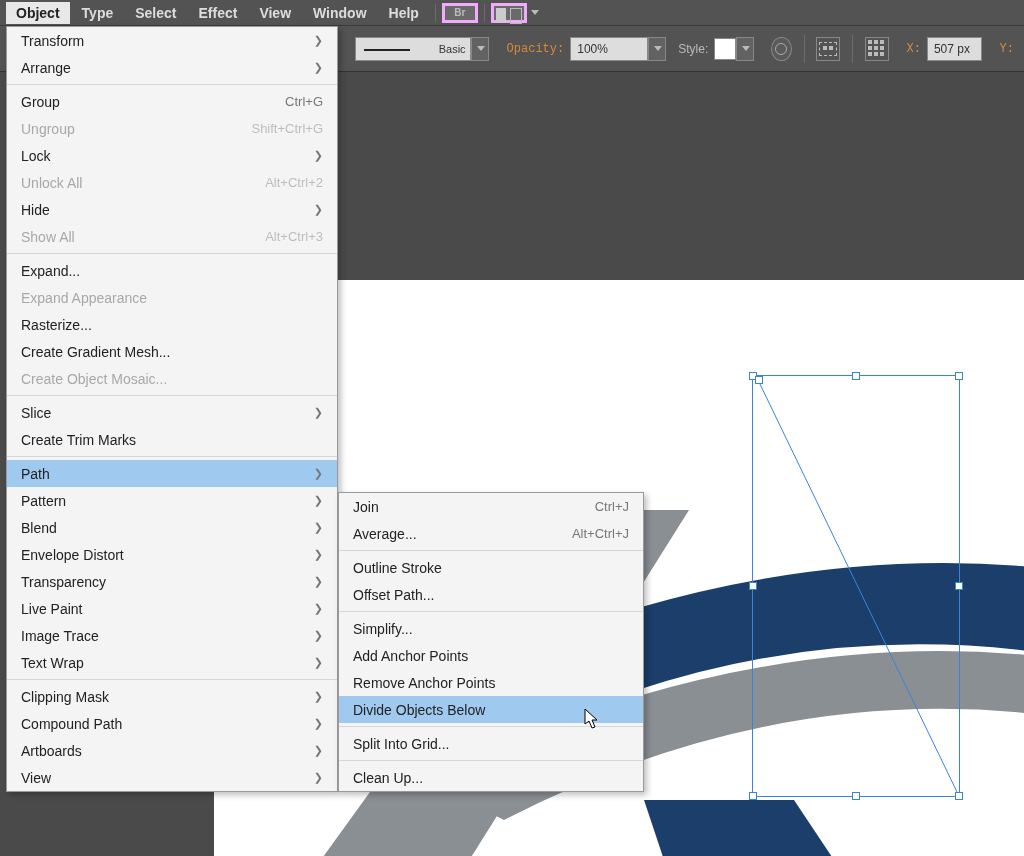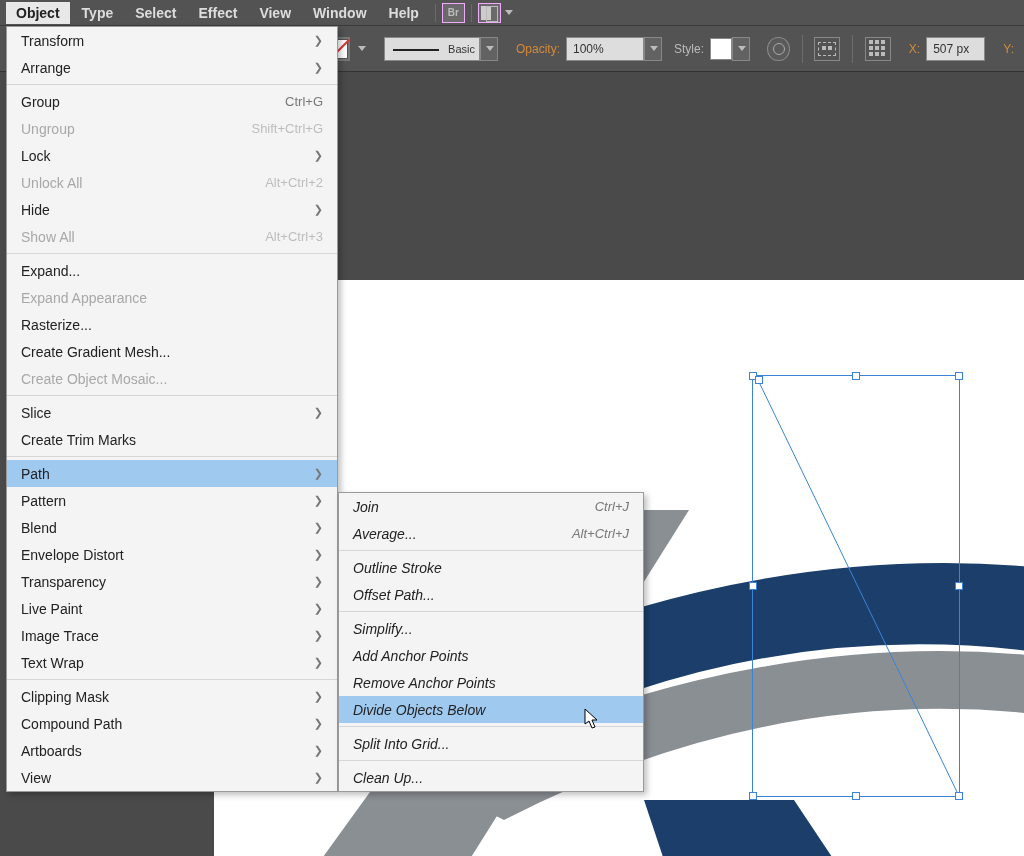--- a/index.html
+++ b/index.html
@@ -3,38 +3,38 @@
 <meta charset="utf-8">
 <style>
   * { box-sizing: border-box; margin: 0; padding: 0; font-family: "Segoe UI", Arial, sans-serif; }
   body { width:1024px; height:856px; background:#4a4a4a; overflow:hidden; position:relative; }
 
   
   .menubar { height:26px; background:#535353; display:flex; align-items:center; padding:0 6px; gap:2px; border-bottom:1px solid #3a3a3a;font-weight:bold; }
   .menubar .mitem { color:#ddd; font-size:14px; padding:3px 10px; cursor:default; }
   .menubar .mitem.active { background:#e8e8e8; color:#222; }
   .menubar .sep { width:1px; height:18px; background:#6a6a6a; margin:0 4px; }
-  .menubar .icon-btn { width:23px; height:20px; background:#6a6a6a; border:1px solid #f0abfc; display:flex; align-items:center;justify-content:center; }
+  .menubar .icon-btn { width:36px; height:20px; background:#6a6a6a; border:3px solid #f0abfc; display:flex; align-items:center;justify-content:center; }
   .menubar .icon-btn span{font-size:10px;color:#bbb;}
   .panel-toggle { width:28px; height:20px; border:1px solid #7a7a7a; position:relative; }
   .panel-toggle:before{content:"";position:absolute;left:2px;top:2px;width:10px;height:14px;background:#ccc;}
   .panel-toggle:after{content:"";position:absolute;right:2px;top:2px;width:10px;height:14px;border:1px solid #bbb;}
   .tri-down{width:0;height:0;border-left:4px solid transparent;border-right:4px solid transparent;border-top:5px solid #bbb;display:inline-block;margin-left:2px;}
 
   
   .controlbar{height:46px;background:#535353;border-bottom:1px solid #333;display:flex;align-items:center;padding:0 10px;gap:6px;}
   .cb-spacer{width:340px;}
   .swatch-btn{width:26px;height:24px;border:2px solid #777;display:flex;align-items:center;justify-content:center;}
   .swatch-btn .diag{width:18px;height:18px;background:#fff;position:relative;}
   .swatch-btn .diag:after{content:"";position:absolute;left:-2px;top:8px;width:26px;height:2px;background:#d33;transform:rotate(-45deg);}
   .dd{display:flex;align-items:center;}
-  .stroke-box{width:96px;height:24px;background:#ddd;border:1px solid #888;display:flex;align-items:center;justify-content:flex-end;padding-right:4px;position:relative;color:#333;font-size:11px;}
+  .stroke-box{width:116px;height:24px;background:#ddd;border:1px solid #888;display:flex;align-items:center;justify-content:flex-end;padding-right:4px;position:relative;color:#333;font-size:11px;}
   .stroke-box .line{position:absolute;left:8px;top:11px;width:46px;height:2px;background:#222;}
   .small-dd{width:18px;height:24px;background:#626262;border:1px solid #888;display:flex;align-items:center;justify-content:center;}
-  .label-orange{color:#d38b3a;font-size:12px;margin-left:12px;}
+  .label-orange{color:#d38b3a;font-size:12px;margin-left:12px;font-family:Liberation Mono, monospace;}
   .label-grey{color:#bbb;font-size:12px;margin-left:6px;}
   .input-box{height:24px;background:#ddd;border:1px solid #888;color:#333;font-size:12px;padding:0 6px;display:flex;align-items:center;}
   .style-swatch{width:22px;height:22px;background:#fff;border:1px solid #888;}
   .round-btn{width:24px;height:24px;border-radius:50%;border:1px solid #888;background:#5a5a5a;display:flex;align-items:center;justify-content:center;}
   .round-btn .inner{width:12px;height:12px;border-radius:50%;border:1px solid #aaa;}
   .align-grid{width:28px;height:24px;border:1px solid #888;display:flex;align-items:center;justify-content:center;}
   .grid9{width:18px;height:18px;display:grid;grid-template-columns:repeat(3,4px);grid-template-rows:repeat(3,4px);gap:2px;}
   .grid9 span{background:#bbb;}
   .coord-box{width:64px;height:24px;background:#ddd;border:1px solid #888;font-size:12px;display:flex;align-items:center;padding-left:6px;color:#333;}
 
@@ -52,21 +52,21 @@
   .menu{position:absolute;background:#f4f4f4;border:1px solid #9a9a9a;box-shadow:3px 3px 6px rgba(0,0,0,.25);font-size:14px;color:#222;}
   .menu-main{left:6px;top:26px;width:332px;}
   .menu .row{height:27px;display:flex;align-items:center;padding:0 14px;justify-content:space-between;cursor:default;}
   .menu .row .lbl{}
   .menu .row .shortcut{color:#777;font-size:13px;}
   .menu .row .arrow{color:#777;font-size:11px;}
   .menu .row.disabled{color:#a8a8a8;}
   .menu .row.disabled .shortcut{color:#bdbdbd;}
   .menu .row.hover{background:#9fc9ef;}
   .menu hr{border:none;border-top:1px solid #d6d6d6;margin:3px 0;}
-  .menu-sub{left:338px;top:492px;width:306px;font-style:italic;}
+  .menu-sub{left:338px;top:492px;width:306px;}
 
   
   .cursor{position:absolute;width:16px;height:22px;pointer-events:none;}
   .cursor svg{width:100%;height:100%;}
 
   
   .left-dark{position:absolute;left:0;top:812px;width:214px;height:44px;background:#4a4a4a;}
 </style>
 </head>
 <body>

